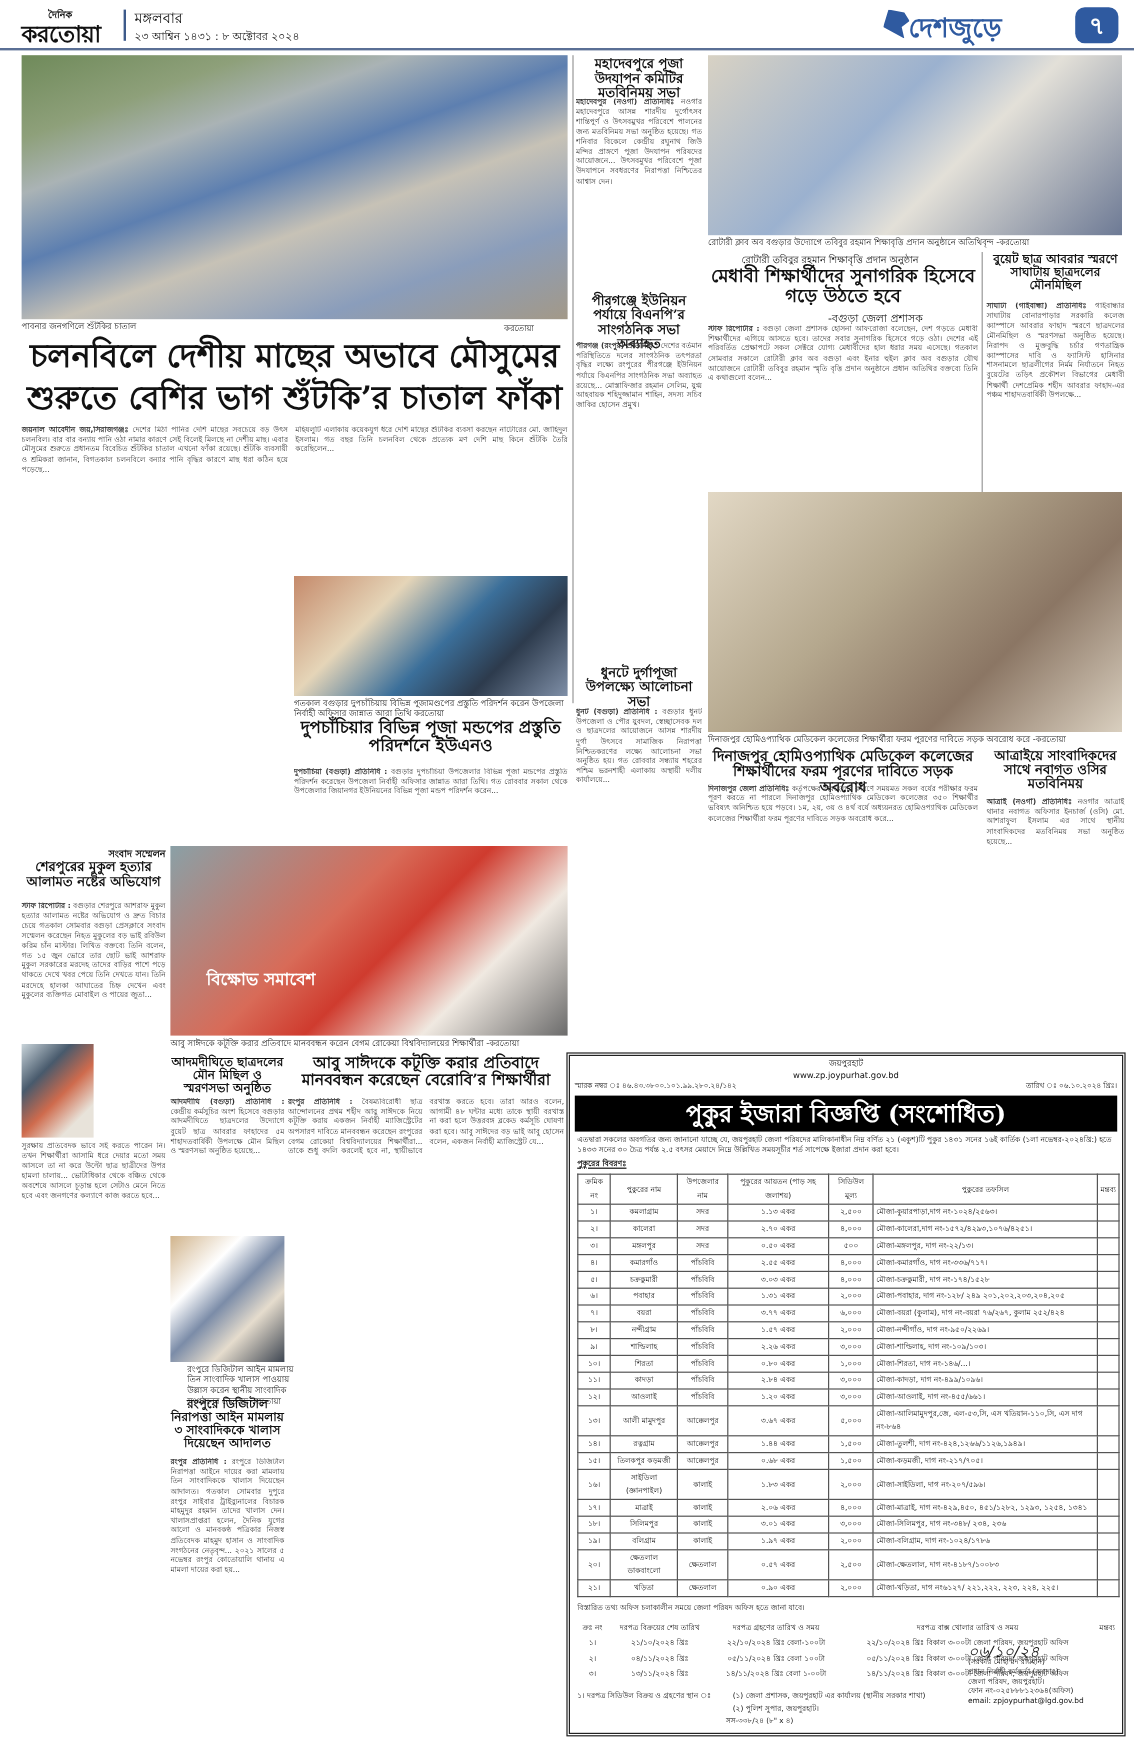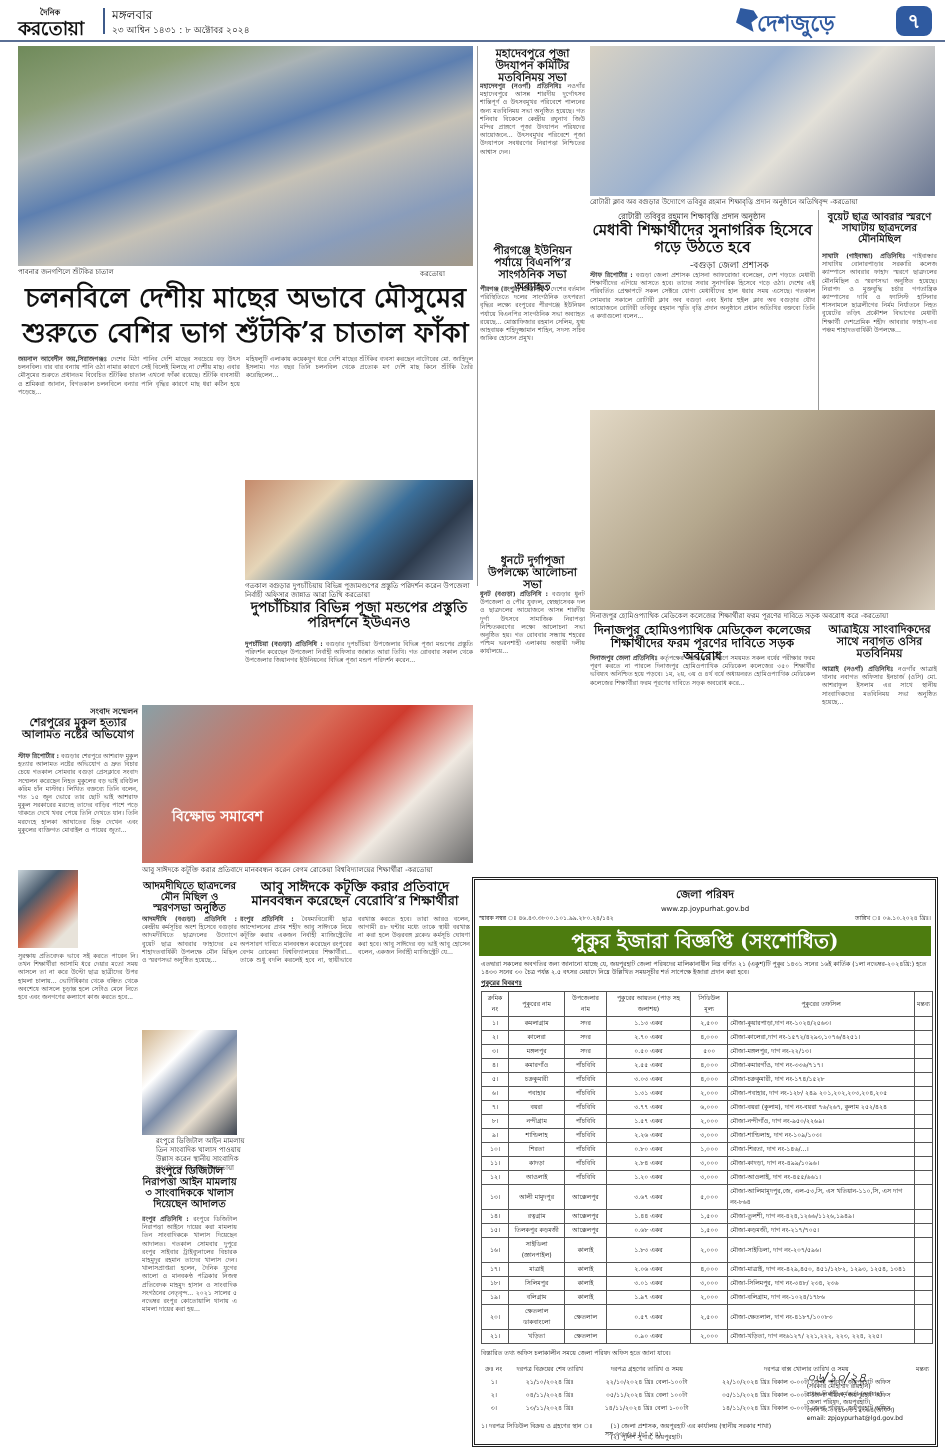--- a/index.html
+++ b/index.html
@@ -22,21 +22,21 @@
 .photo6{background:linear-gradient(135deg,#e2d8c5,#b5a88e 40%,#8b7664 70%,#d9cfbf)}
 .photo7{background:linear-gradient(135deg,#c9d4da,#485a6c 30%,#cf6b4d 55%,#e8e3da 80%)}
 .cap{font-size:7px;color:#222;line-height:9px}
 .credit{font-size:7px;color:#222}
 .h-xl{font-family:"DejaVu Serif",serif;font-weight:bold;text-align:center;line-height:1.1}
 .body{font-size:6.2px;line-height:8.2px;color:#333;text-align:justify;overflow:hidden}
 .rule-v{width:1px;background:#999}
 .notice{left:472px;top:877px;width:466px;height:570px;border:3px double #222;background:#fff}
 .n-title{font-weight:bold;font-size:11px;text-align:center}
 .n-sub{font-size:7px;text-align:center}
-.n-bar{background:#4d7c0f;color:#fff;text-align:center;font-size:20px;font-family:"DejaVu Serif",serif;font-weight:bold;height:30px;line-height:30px}
+.n-bar{background:#000000;color:#fff;text-align:center;font-size:20px;font-family:"DejaVu Serif",serif;font-weight:bold;height:30px;line-height:30px}
 table{border-collapse:collapse;font-size:6.2px}
 td,th{border:0.8px solid #555;padding:1px 2px;text-align:center;font-weight:normal;height:11px}
 td.l{text-align:left}
 .sched td{border:none;height:9px}
 </style>
 </head>
 <body>
 
 <div class="abs hdr"></div>
 <div class="abs logo-small">দৈনিক</div>
@@ -105,21 +105,21 @@
 
 <div class="abs photo7" style="left:18px;top:870px;width:60px;height:78px"></div>
 <div class="abs body" style="left:18px;top:952px;width:120px;height:490px">সুরক্ষায় প্রতিবেদক ভাবে সই করতে পারেন নি। তখন শিক্ষার্থীরা আসামি ধরে দেয়ার মতো সময় আসলে তা না করে উল্টো ছাত্র ছাত্রীদের উপর হামলা চালায়... ভোটাধিকার থেকে বঞ্চিত থেকে অবশেষে আসলে চূড়ান্ত হলে সেটাও মেনে নিতে হবে এবং জনগণের কল্যাণে কাজ করতে হবে...</div>
 
 <div class="abs photo4" style="left:142px;top:1030px;width:95px;height:105px"></div>
 <div class="abs cap" style="left:156px;top:1137px;width:95px"><span>রংপুরে ডিজিটাল আইন মামলায় তিন সাংবাদিক খালাস পাওয়ায় উল্লাস করেন স্থানীয় সাংবাদিক সংগঠনের নেতৃবৃন্দ</span> <span>করতোয়া</span></div>
 <div class="abs h-xl" style="left:142px;top:1165px;width:95px;font-size:10px">রংপুরে ডিজিটাল নিরাপত্তা আইন মামলায় ৩ সাংবাদিককে খালাস দিয়েছেন আদালত</div>
 <div class="abs body" style="left:142px;top:1215px;width:95px;height:225px"><b>রংপুর প্রতিনিধি :</b> <span>রংপুরে ডিজিটাল নিরাপত্তা আইনে দায়ের করা মামলায় তিন সাংবাদিককে খালাস দিয়েছেন আদালত। গতকাল সোমবার দুপুরে রংপুর সাইবার ট্রাইব্যুনালের বিচারক মাহমুদুর রহমান তাদের খালাস দেন। খালাসপ্রাপ্তরা হলেন, দৈনিক যুগের আলো ও মানবকণ্ঠ পত্রিকার নিজস্ব প্রতিবেদক মাহমুদ হাসান ও সাংবাদিক সংগঠনের নেতৃবৃন্দ... ২০২১ সালের ৫ নভেম্বর রংপুর কোতোয়ালি থানায় এ মামলা দায়ের করা হয়...</span></div>
 
 <div class="abs notice">
-  <div class="n-title" style="margin-top:6px">জেলা পরিষদ</div>
+  <div class="n-sub">জয়পুরহাট</div>
   <div class="n-sub">www.zp.joypurhat.gov.bd</div>
   <div style="display:flex;justify-content:space-between;font-size:6px;padding:0 4px">
     <span>স্মারক নম্বর ঃ ৪৬.৪৩.৩৮০০.১০১.৯৯.২৮০.২৪/১৪২</span>
     <span>তারিখ ঃ ০৬.১০.২০২৪ খ্রিঃ।</span>
   </div>
   <div class="n-bar" style="margin:2px 4px">পুকুর ইজারা বিজ্ঞপ্তি (সংশোধিত)</div>
   <div style="font-size:6.2px;line-height:8px;padding:2px 6px">এতদ্বারা সকলের অবগতির জন্য জানানো যাচ্ছে যে, জয়পুরহাট জেলা পরিষদের মালিকানাধীন নিম্ন বর্ণিত ২১ (একুশ)টি পুকুর ১৪৩১ সনের ১৬ই কার্তিক (১লা নভেম্বর-২০২৪খ্রি:) হতে ১৪৩৩ সনের ৩০ চৈত্র পর্যন্ত ২.৫ বৎসর মেয়াদে নিম্নে উল্লিখিত সময়সূচীর শর্ত সাপেক্ষে ইজারা প্রদান করা হবে।</div>
   <div style="font-size:6.5px;font-weight:bold;text-decoration:underline;padding:0 6px">পুকুরের বিবরণঃ</div>
   <table id="pond-table" style="margin:2px 6px;width:452px">
     <thead>

